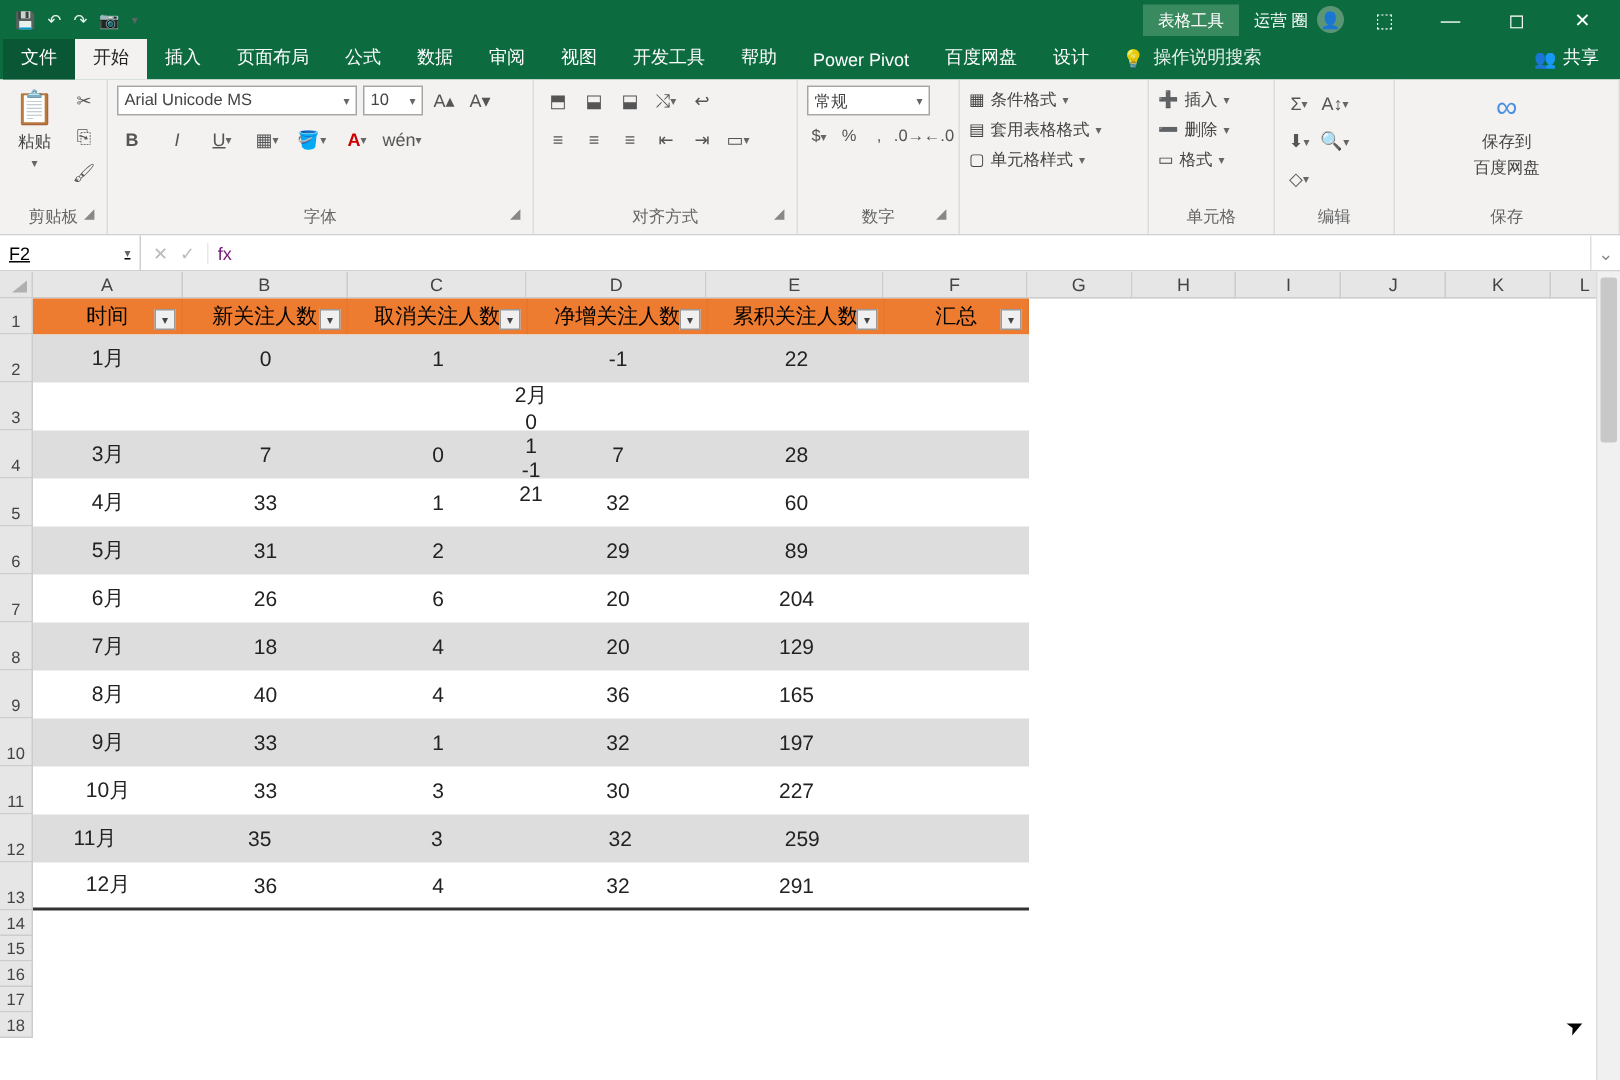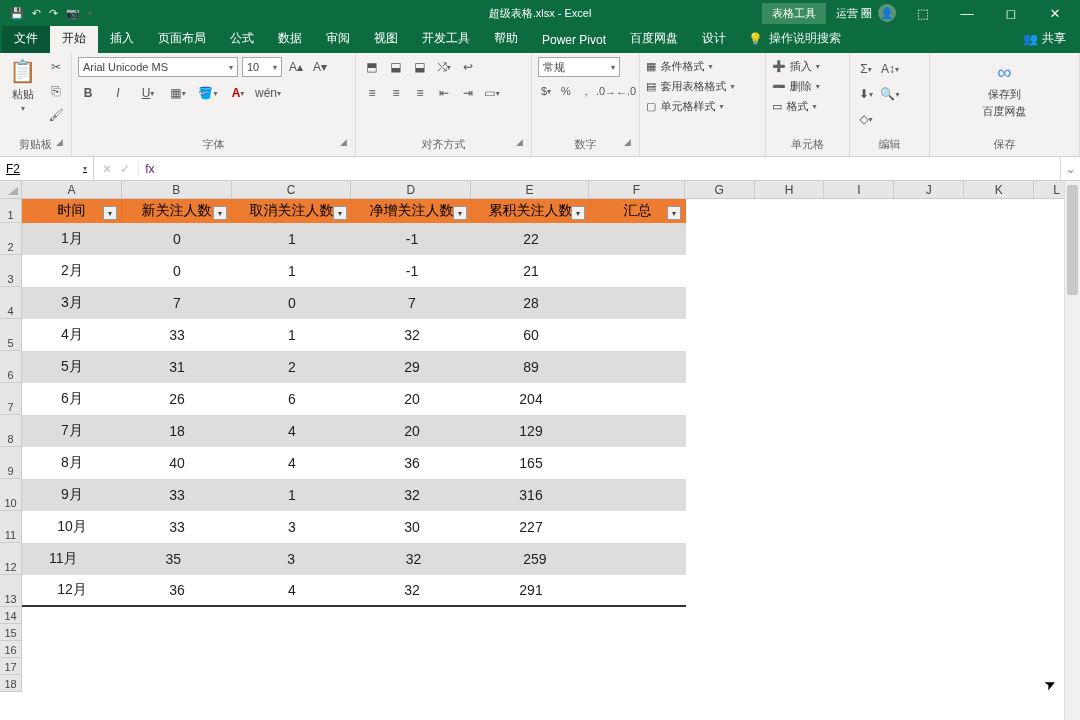--- a/index.html
+++ b/index.html
@@ -76,21 +76,20 @@
 <body>
 
 <div class="titlebar">
   <div class="qat">
     <span>💾</span>
     <span>↶</span>
     <span>↷</span>
     <span>📷</span>
     <span class="chev">▾</span>
   </div>
-  <div class="title-center">超级表格.xlsx - Excel</div>
   <div class="title-right">
     <span class="table-tools">表格工具</span>
     <div class="user">
       <span>运营 圈</span>
       <span class="avatar-circle">👤</span>
     </div>
     <span class="win-btn">⬚</span>
     <span class="win-btn">—</span>
     <span class="win-btn">◻</span>
     <span class="win-btn">✕</span>
@@ -350,21 +349,21 @@
         <div class="cell" style="width: 96px;">汇总<div class="filter-btn">▾</div></div>
       </div>
       <div class="data-row stripe" style="width: 664px;">
         <div class="cell" style="width: 100px;">1月</div>
         <div class="cell" style="width: 110px;">0</div>
         <div class="cell" style="width: 120px;">1</div>
         <div class="cell" style="width: 120px;">-1</div>
         <div class="cell" style="width: 118px;">22</div>
         <div class="cell" style="width: 96px;"></div>
       </div>
-      <div class="data-row" style="width: 664px;">
+      <div class="data-row" style="width: 664px; flex-direction: column;">
         <div class="cell" style="width: 100px;">2月</div>
         <div class="cell" style="width: 110px;">0</div>
         <div class="cell" style="width: 120px;">1</div>
         <div class="cell" style="width: 120px;">-1</div>
         <div class="cell" style="width: 118px;">21</div>
         <div class="cell" style="width: 96px;"></div>
       </div>
       <div class="data-row stripe" style="width: 664px;">
         <div class="cell" style="width: 100px;">3月</div>
         <div class="cell" style="width: 110px;">7</div>
@@ -411,21 +410,21 @@
         <div class="cell" style="width: 120px;">4</div>
         <div class="cell" style="width: 120px;">36</div>
         <div class="cell" style="width: 118px;">165</div>
         <div class="cell" style="width: 96px;"></div>
       </div>
       <div class="data-row stripe" style="width: 664px;">
         <div class="cell" style="width: 100px;">9月</div>
         <div class="cell" style="width: 110px;">33</div>
         <div class="cell" style="width: 120px;">1</div>
         <div class="cell" style="width: 120px;">32</div>
-        <div class="cell" style="width: 118px;">316</div>
+        <div class="cell" style="width: 118px;">197</div>
         <div class="cell" style="width: 96px;"></div>
       </div>
       <div class="data-row" style="width: 664px;">
         <div class="cell" style="width: 100px;">10月</div>
         <div class="cell" style="width: 110px;">33</div>
         <div class="cell" style="width: 120px;">3</div>
         <div class="cell" style="width: 120px;">30</div>
         <div class="cell" style="width: 118px;">227</div>
         <div class="cell" style="width: 96px;"></div>
       </div>

